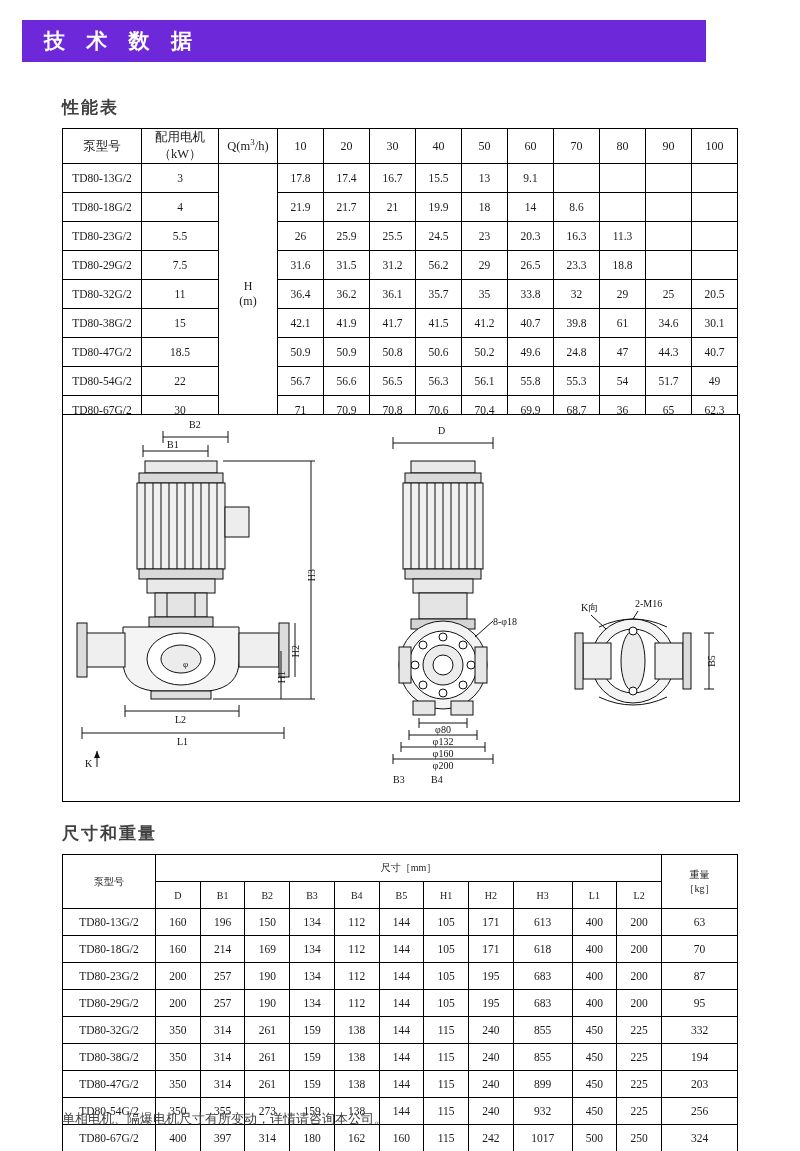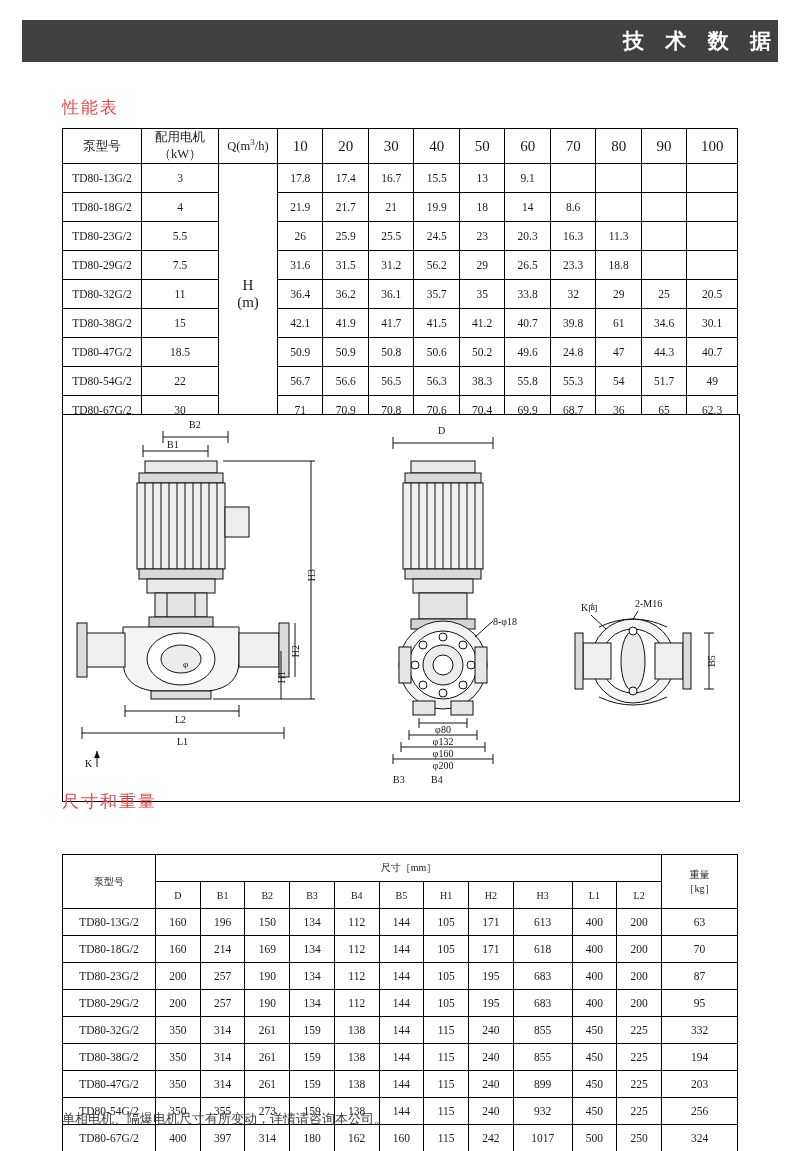--- a/index.html
+++ b/index.html
@@ -5,55 +5,55 @@
   html,body{margin:0;padding:0;}
   body{
     width:800px;height:1151px;background:#ffffff;
     font-family:"Liberation Serif", serif;
     color:#1a1a1a;
     position:relative;
     overflow:hidden;
   }
   
   .banner{
-    position:absolute;left:22px;top:20px;width:756px;height:42px;
-    background:#404040;
-    display:flex;align-items:center;justify-content:flex-end;
+    position:absolute;left:22px;top:20px;width:684px;height:42px;
+    background:#6d28d9;
+    display:flex;align-items:center;
   }
   .banner .title{
     color:#ffffff;font-family:"DejaVu Sans", sans-serif;font-weight:bold;
     font-size:21px;letter-spacing:7px;margin-left:22px;
   }
   
   .sec-head{
-    position:absolute;font-family:"DejaVu Sans", sans-serif;font-weight:normal;
-    font-size:17px;letter-spacing:2px;color:#ef4444;
+    position:absolute;font-family:"DejaVu Sans", sans-serif;font-weight:bold;
+    font-size:17px;letter-spacing:2px;color:#404040;
   }
   #perf-head{left:62px;top:96px;}
-  #dim-head{left:62px;top:790px;}
+  #dim-head{left:62px;top:822px;}
 
   
   table.grid{
     position:absolute;border-collapse:collapse;
     font-size:11.5px;
   }
   table.grid td, table.grid th{
     border:1px solid #000;
     text-align:center;vertical-align:middle;
     font-weight:normal;
     padding:0;
   }
   
   #perf-table{left:62px;top:128px;width:676px;}
   #perf-table td,#perf-table th{height:28px;}
   #perf-table .model{width:78px;font-size:11.5px;}
   #perf-table .kw{width:76px;}
   #perf-table .qh{width:58px;}
   #perf-table .hdr{font-size:12.5px;}
-  #perf-table .bighdr{font-size:15px;}
+  #perf-table .bighdr{font-size:12px;}
 
   
   #dim-table{left:62px;top:854px;width:676px;}
   #dim-table td,#dim-table th{height:26px;}
   #dim-table .model{width:92px;}
   #dim-table .hdr{font-size:10px;}
 
   
   .drawbox{
     position:absolute;left:62px;top:414px;width:676px;height:386px;
@@ -191,21 +191,21 @@
         <td>44.3</td>
         <td>40.7</td>
       </tr>
       <tr>
         <td class="model">TD80-54G/2</td>
         <td>22</td>
         <td>56.7</td>
         <td>56.6</td>
         <td>56.5</td>
         <td>56.3</td>
-        <td>38.3</td>
+        <td>56.1</td>
         <td>55.8</td>
         <td>55.3</td>
         <td>54</td>
         <td>51.7</td>
         <td>49</td>
       </tr>
       <tr>
         <td class="model">TD80-67G/2</td>
         <td>30</td>
         <td>71</td>

